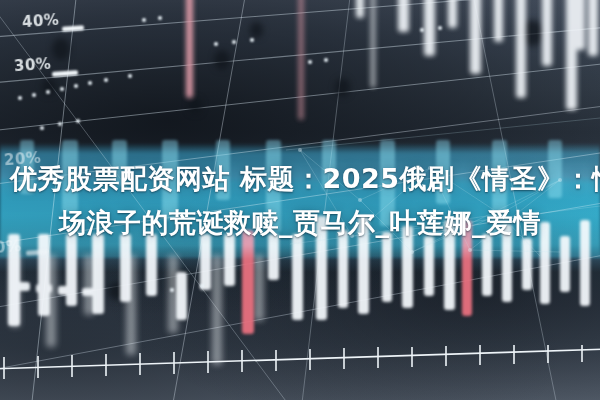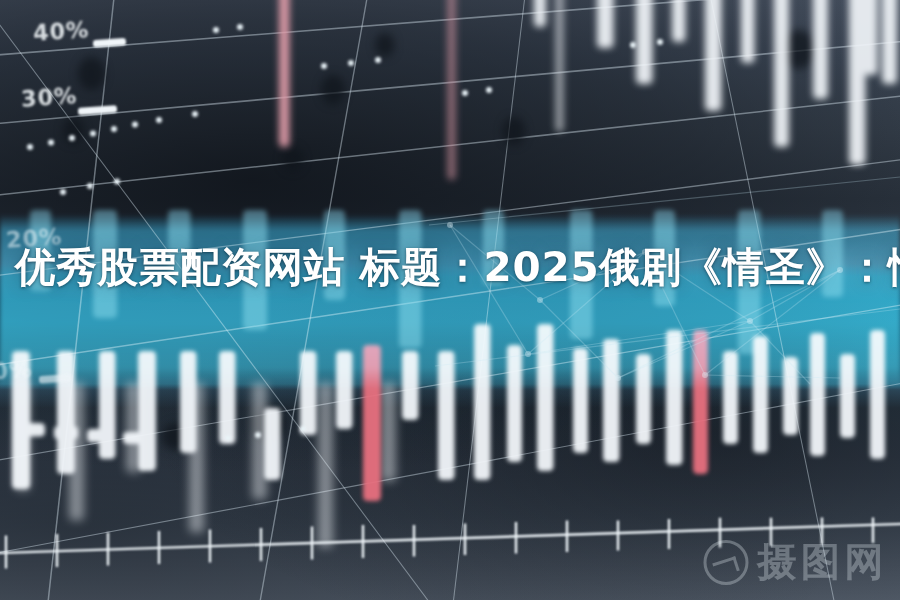--- a/index.html
+++ b/index.html
@@ -382,22 +382,19 @@
 
     <div class="pct" style="left:14px; top:56px;">30%</div>
     <div class="pct-dash" style="left:52px; top:71px; width:26px;"></div>
 
     <div class="pct" style="left:4px; top:150px; opacity:.6;">20%</div>
 
     <div class="pct" style="left:-5px; top:238px; opacity:.55;">0%</div>
     <div class="pct-dash" style="left:26px; top:250px; width:22px; opacity:.6;"></div>
   </div>
 
-  <div id="watermark">
-    <span class="wm-mark"></span>
-    <span class="wm-text">摄图网</span>
-  </div>
 
   <div id="headline">
     <span class="ln ln1">优秀股票配资网站 标题：2025俄剧《情圣》：情</span>
+    <span class="ln ln2">场浪子的荒诞救赎_贾马尔_叶莲娜_爱情</span>
   </div>
 
 </div>
 
 </body></html>

